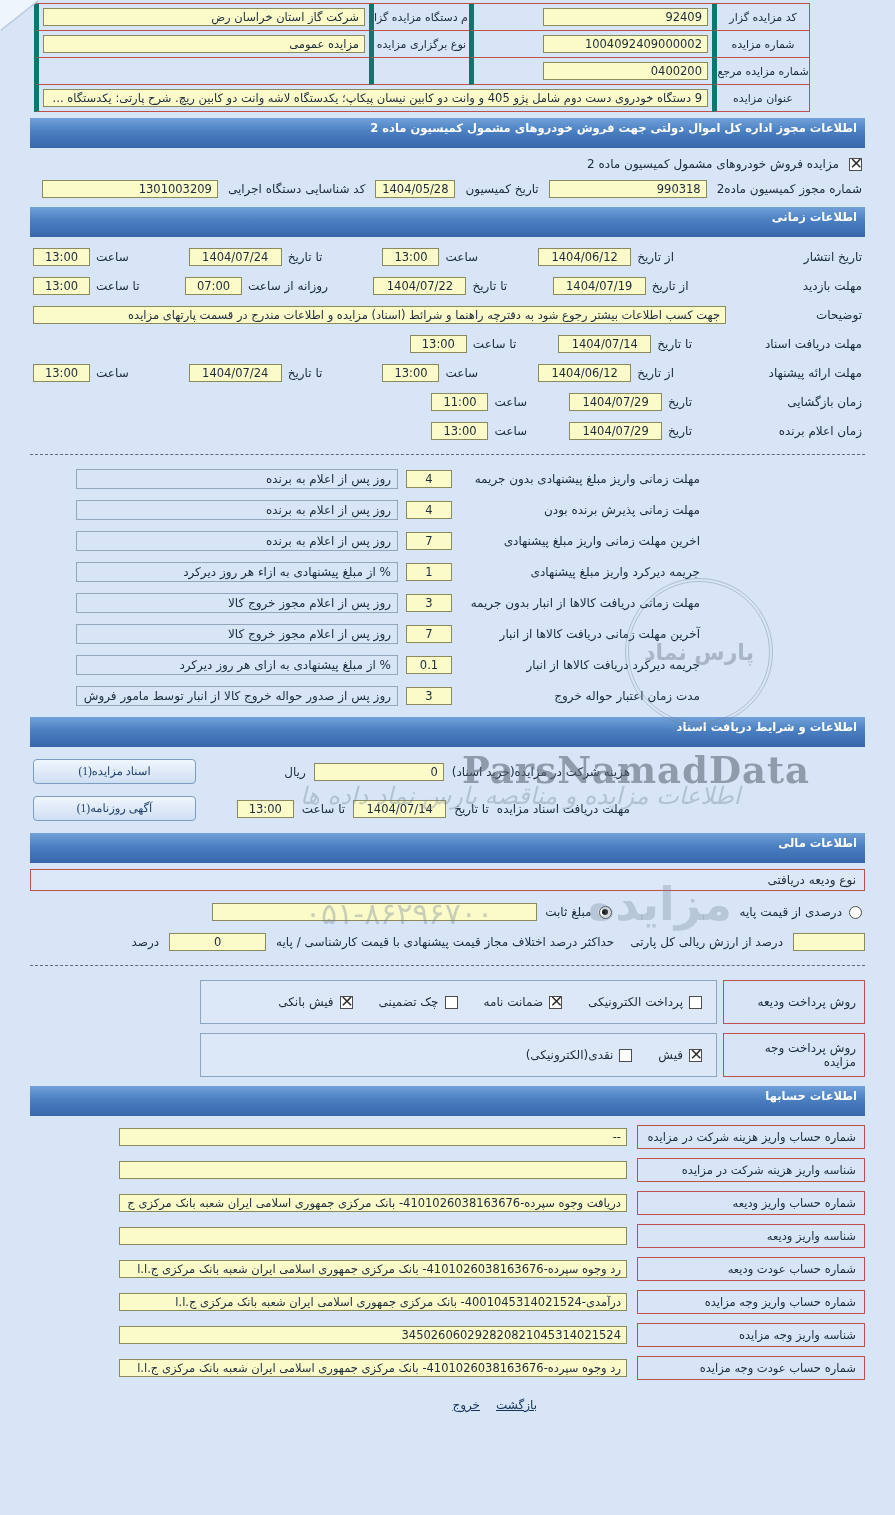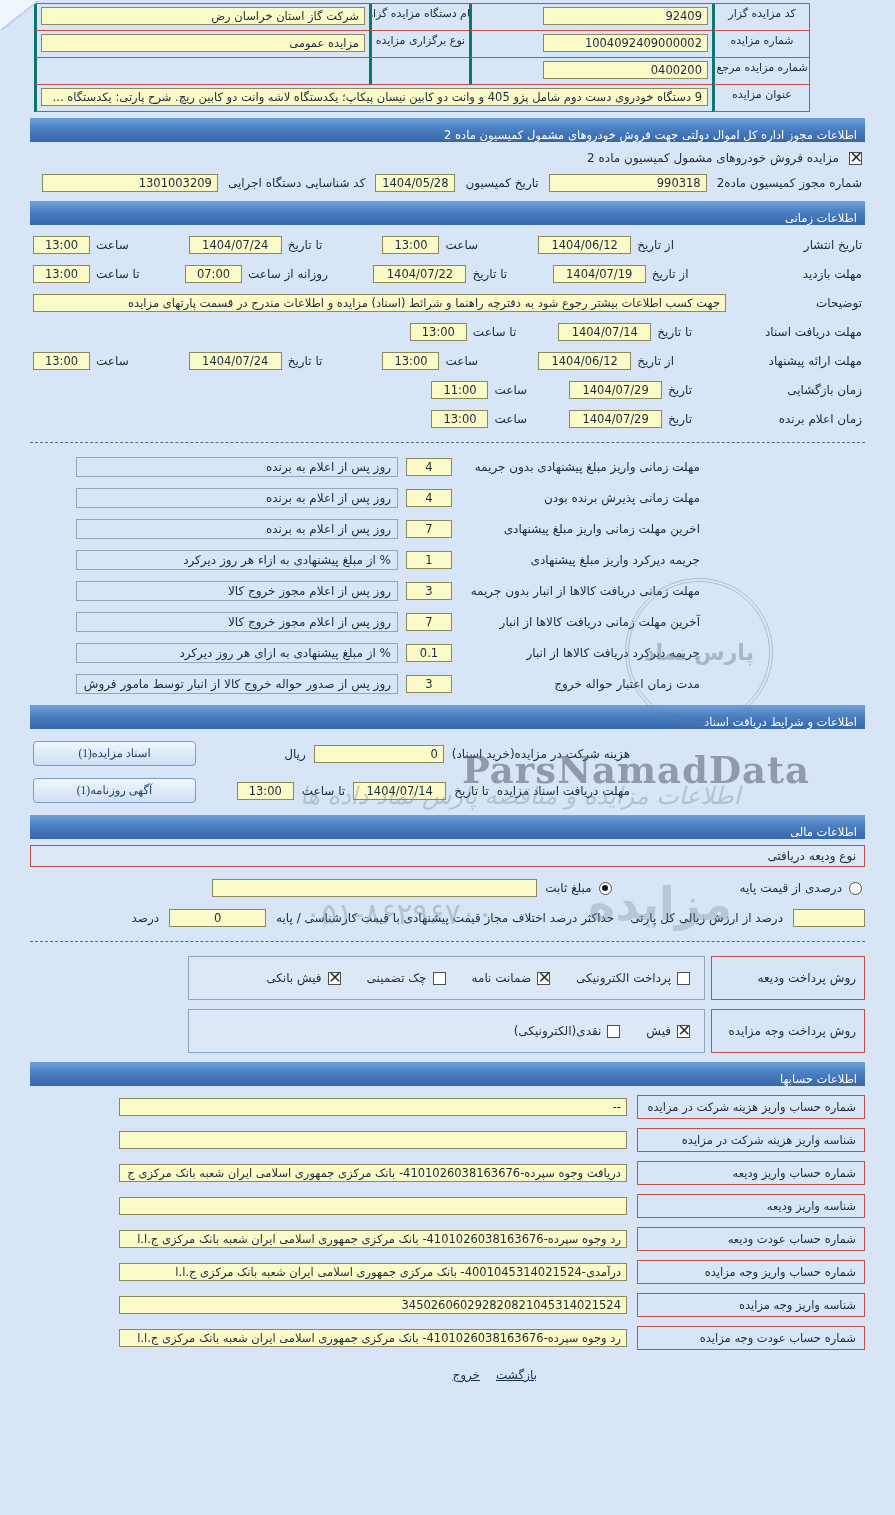--- a/index.html
+++ b/index.html
@@ -4,41 +4,41 @@
 <style>
   * { box-sizing:border-box; margin:0; padding:0; }
   body {
     width:895px; height:1515px; background:#d7e5f6; overflow:hidden; position:relative;
     font-family:"DejaVu Sans", sans-serif; font-size:12px; color:#1c2b3a; direction:rtl;
   }
   .corner-fold { position:absolute; top:0; left:0; width:0; height:0; z-index:4;
     border-top:30px solid #eff5fc; border-right:38px solid transparent;
     filter:drop-shadow(1px 1px 0 #b9c9dd); }
 
-  .sec-header { margin:6px 30px; height:24px; line-height:19px; padding:8px 8px;
+  .sec-header { margin:6px 30px; height:30px; line-height:19px; padding:1px 8px;
     background:linear-gradient(180deg,#71a1d9 0%,#4a7fc1 45%,#3767ab 100%);
-    color:#fff; font-weight:normal; font-size:11.5px; }
+    color:#fff; font-weight:bold; font-size:11.5px; }
 
   .in { display:inline-block; background:#fbfbca; border:1px solid #8a8a5e; height:18px;
     line-height:16px; padding:0 5px; font-size:11.5px; overflow:hidden; white-space:nowrap; }
   .in.c { text-align:center; }
   .btn { background:linear-gradient(180deg,#f0f6fd,#cfdff3); border:1px solid #7d9cc2;
     border-radius:4px; height:25px; line-height:23px; padding:0 14px; min-width:163px;
     text-align:center; font-size:11.5px; color:#23436b; cursor:pointer;font-family:Liberation Serif, serif; }
   .cb { width:13px; height:13px; background:#fff; border:1px solid #4d4d4d; position:relative; flex:none; display:inline-block; }
   .cb.checked::before { content:"\2715"; position:absolute; top:-5px; right:-2px; font-size:16px; color:#2e2e2e; }
   .rd { width:13px; height:13px; background:#fff; border:1px solid #4d4d4d; border-radius:50%; position:relative; flex:none; display:inline-block; }
   .rd.checked::before { content:""; position:absolute; inset:2.5px; background:#151515; border-radius:50%; }
   .dashed { border-top:1px dashed #5b6b7b; margin:14px 30px; height:0; }
 
   
   .topgrid { margin:3px 85px 6px 33px; display:grid; grid-template-columns:97px 243px 100px 335px;
     border-top:1px solid #c0504d; border-right:1px solid #c0504d; background:transparent; }
-  .topgrid .cell { border-left:3px solid #0f766e; border-bottom:1px solid #c0504d;
-    padding:3px 4px; min-height:27px; display:flex; align-items:flex-start; overflow:hidden; }
+  .topgrid .cell { border-left:5px solid #0f766e; border-bottom:1px solid #c0504d;
+    padding:3px 4px; min-height:27px; display:flex; align-items:center; overflow:hidden; }
   .topgrid .lab { justify-content:center; font-size:11px; white-space:nowrap; }
   .topgrid .val-right .in { width:165px; }
   .topgrid .val-full  .in { width:100%; }
   .topgrid .span3 { grid-column: span 3; }
 
   .row { display:flex; align-items:center; margin:9px 33px; gap:10px; }
 
   .trow { display:flex; align-items:center; margin:11px 33px; }
   .trow .rl { width:128px; flex:none; }
   .trow.spread { justify-content:space-between; }
@@ -57,21 +57,21 @@
   .docrow { display:flex; align-items:center; margin:12px 265px 12px 33px; gap:8px; }
   .docrow .pushend { margin-inline-start:auto; }
 
   .deposit-type { margin:3px 30px; border:1px solid #c0504d; padding:3px 8px; min-height:22px; background:#dce8f8; }
   .radio-row { display:flex; align-items:center; margin:12px 33px; gap:8px; }
   .radio-row .g2 { margin-right:120px; }
   .ritem { display:inline-flex; align-items:center; gap:7px; }
   .pct-row { display:flex; align-items:center; margin:12px 30px; gap:10px; }
 
   .payrow { display:flex; align-items:stretch; margin:9px 30px; }
-  .paylab { width:154px; flex:none; border:1px solid #c0504d; display:flex; align-items:center; padding:0 8px; }
+  .paylab { width:142px; flex:none; border:1px solid #c0504d; display:flex; align-items:center; padding:0 8px; }
   .paybox { width:517px; margin-right:6px; border:1px solid #8fa6c0; min-height:44px;
     display:flex; align-items:center; gap:26px; padding:0 14px; background:#dce8f8; }
   .chk-item { display:inline-flex; align-items:center; gap:6px; }
 
   .acrow { display:flex; align-items:center; margin:9px 30px; gap:10px; }
   .aclab { width:228px; flex:none; border:1px solid #c0504d; min-height:24px;
     display:flex; align-items:center; justify-content:flex-start; padding:0 8px; font-size:11.5px; }
   .acval { width:508px; flex:none; }
 
   .footer { display:flex; gap:16px; margin:18px 358px 8px 0; }

